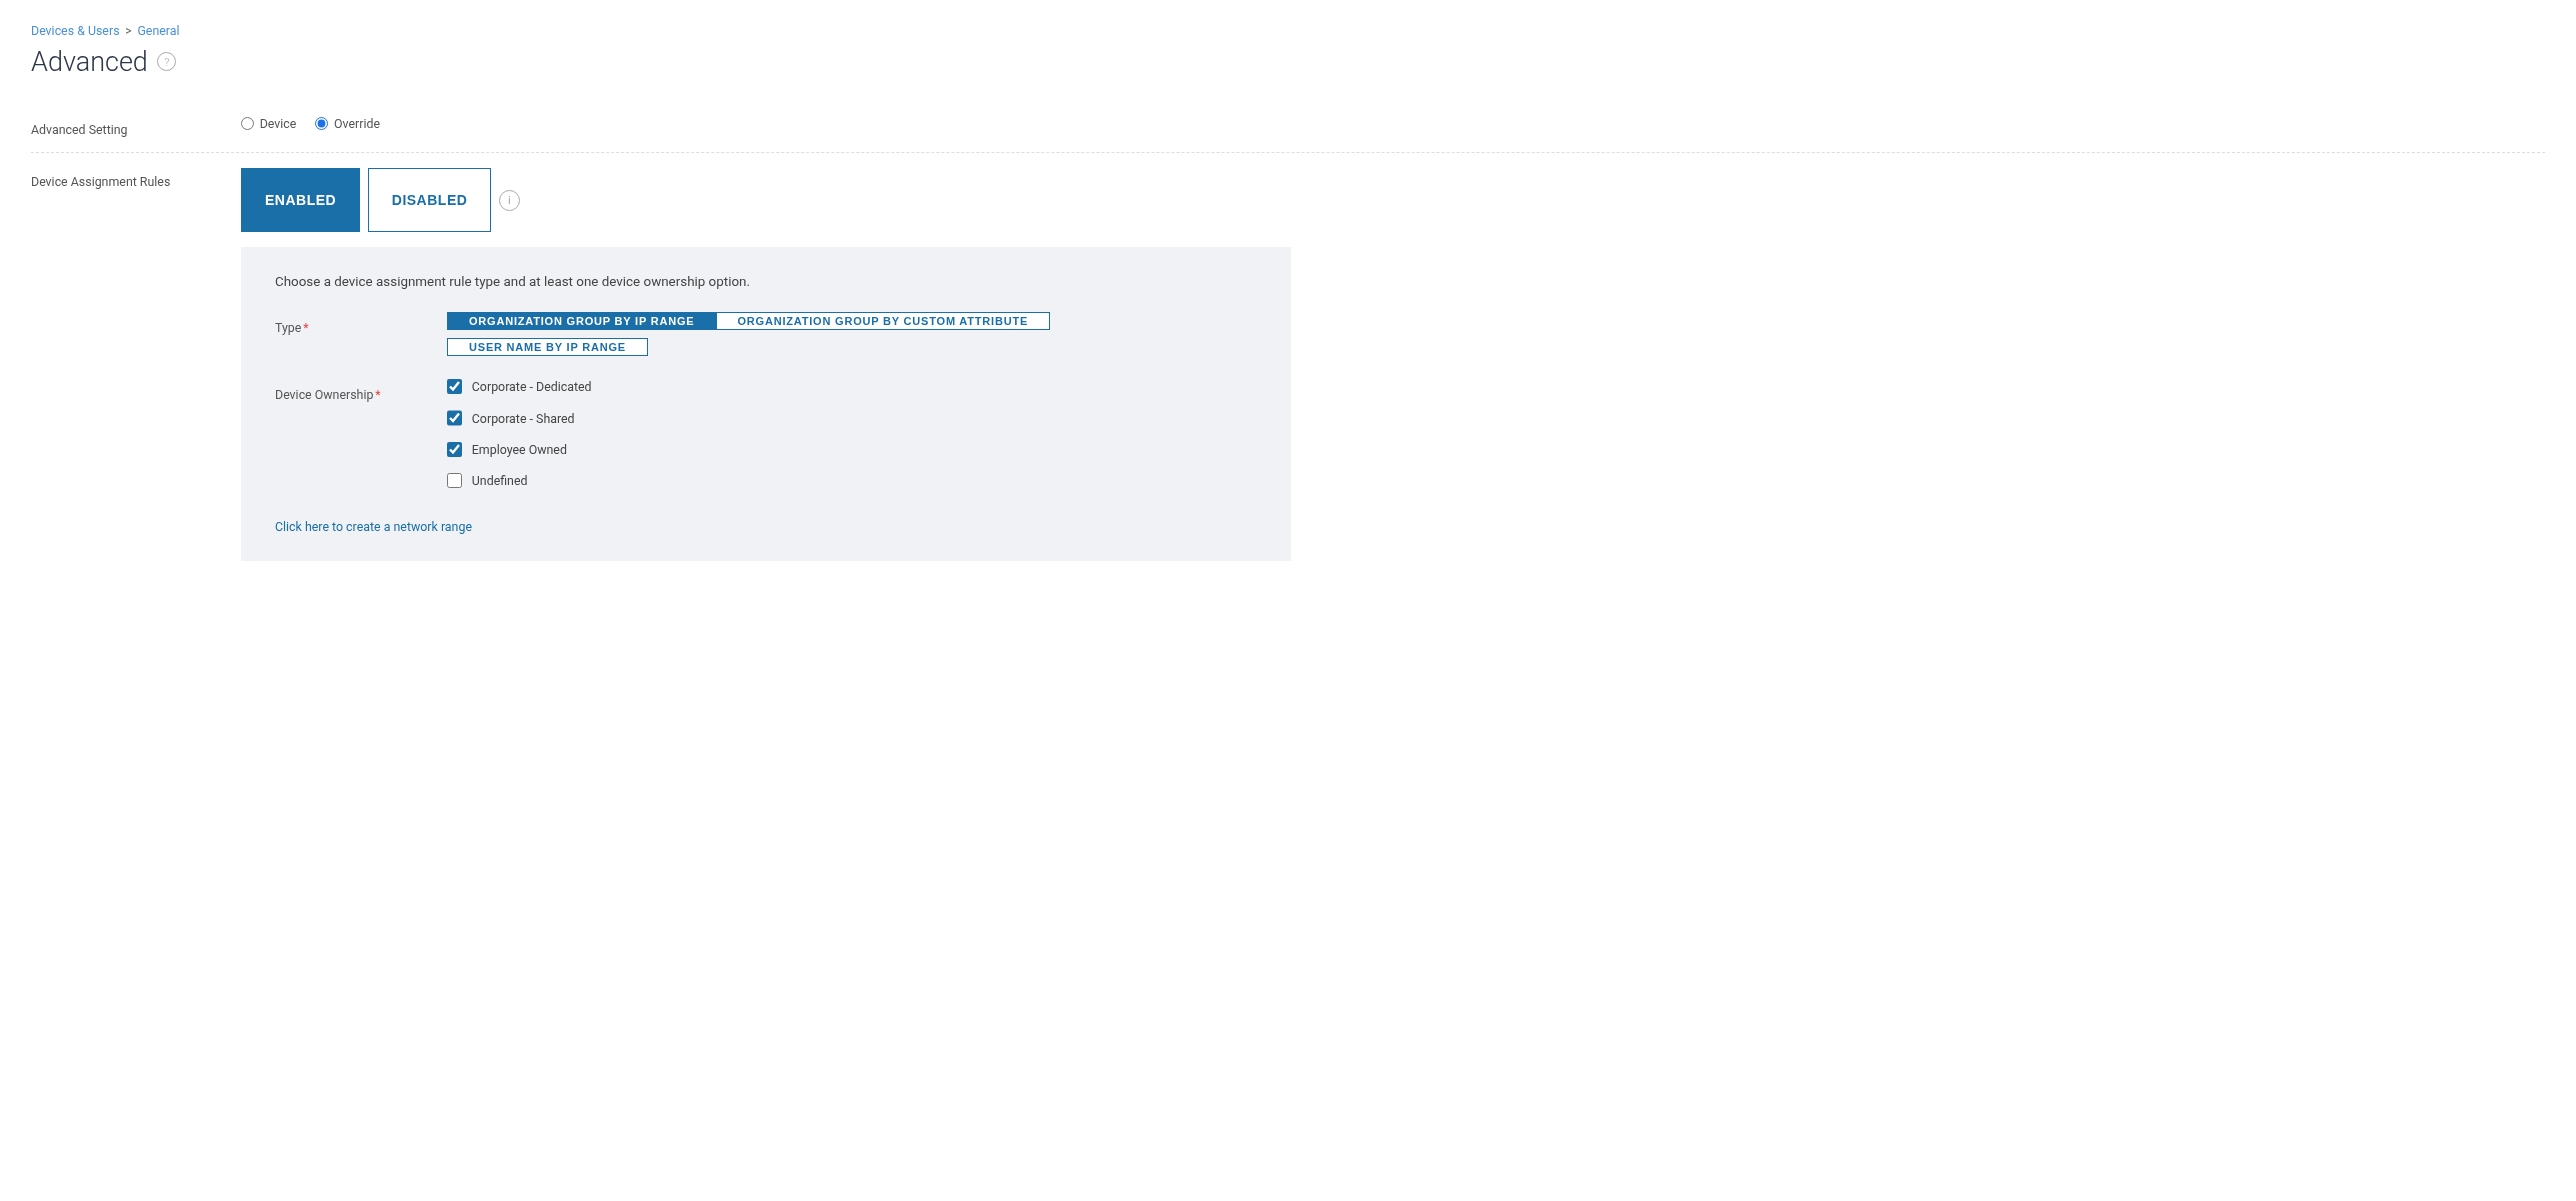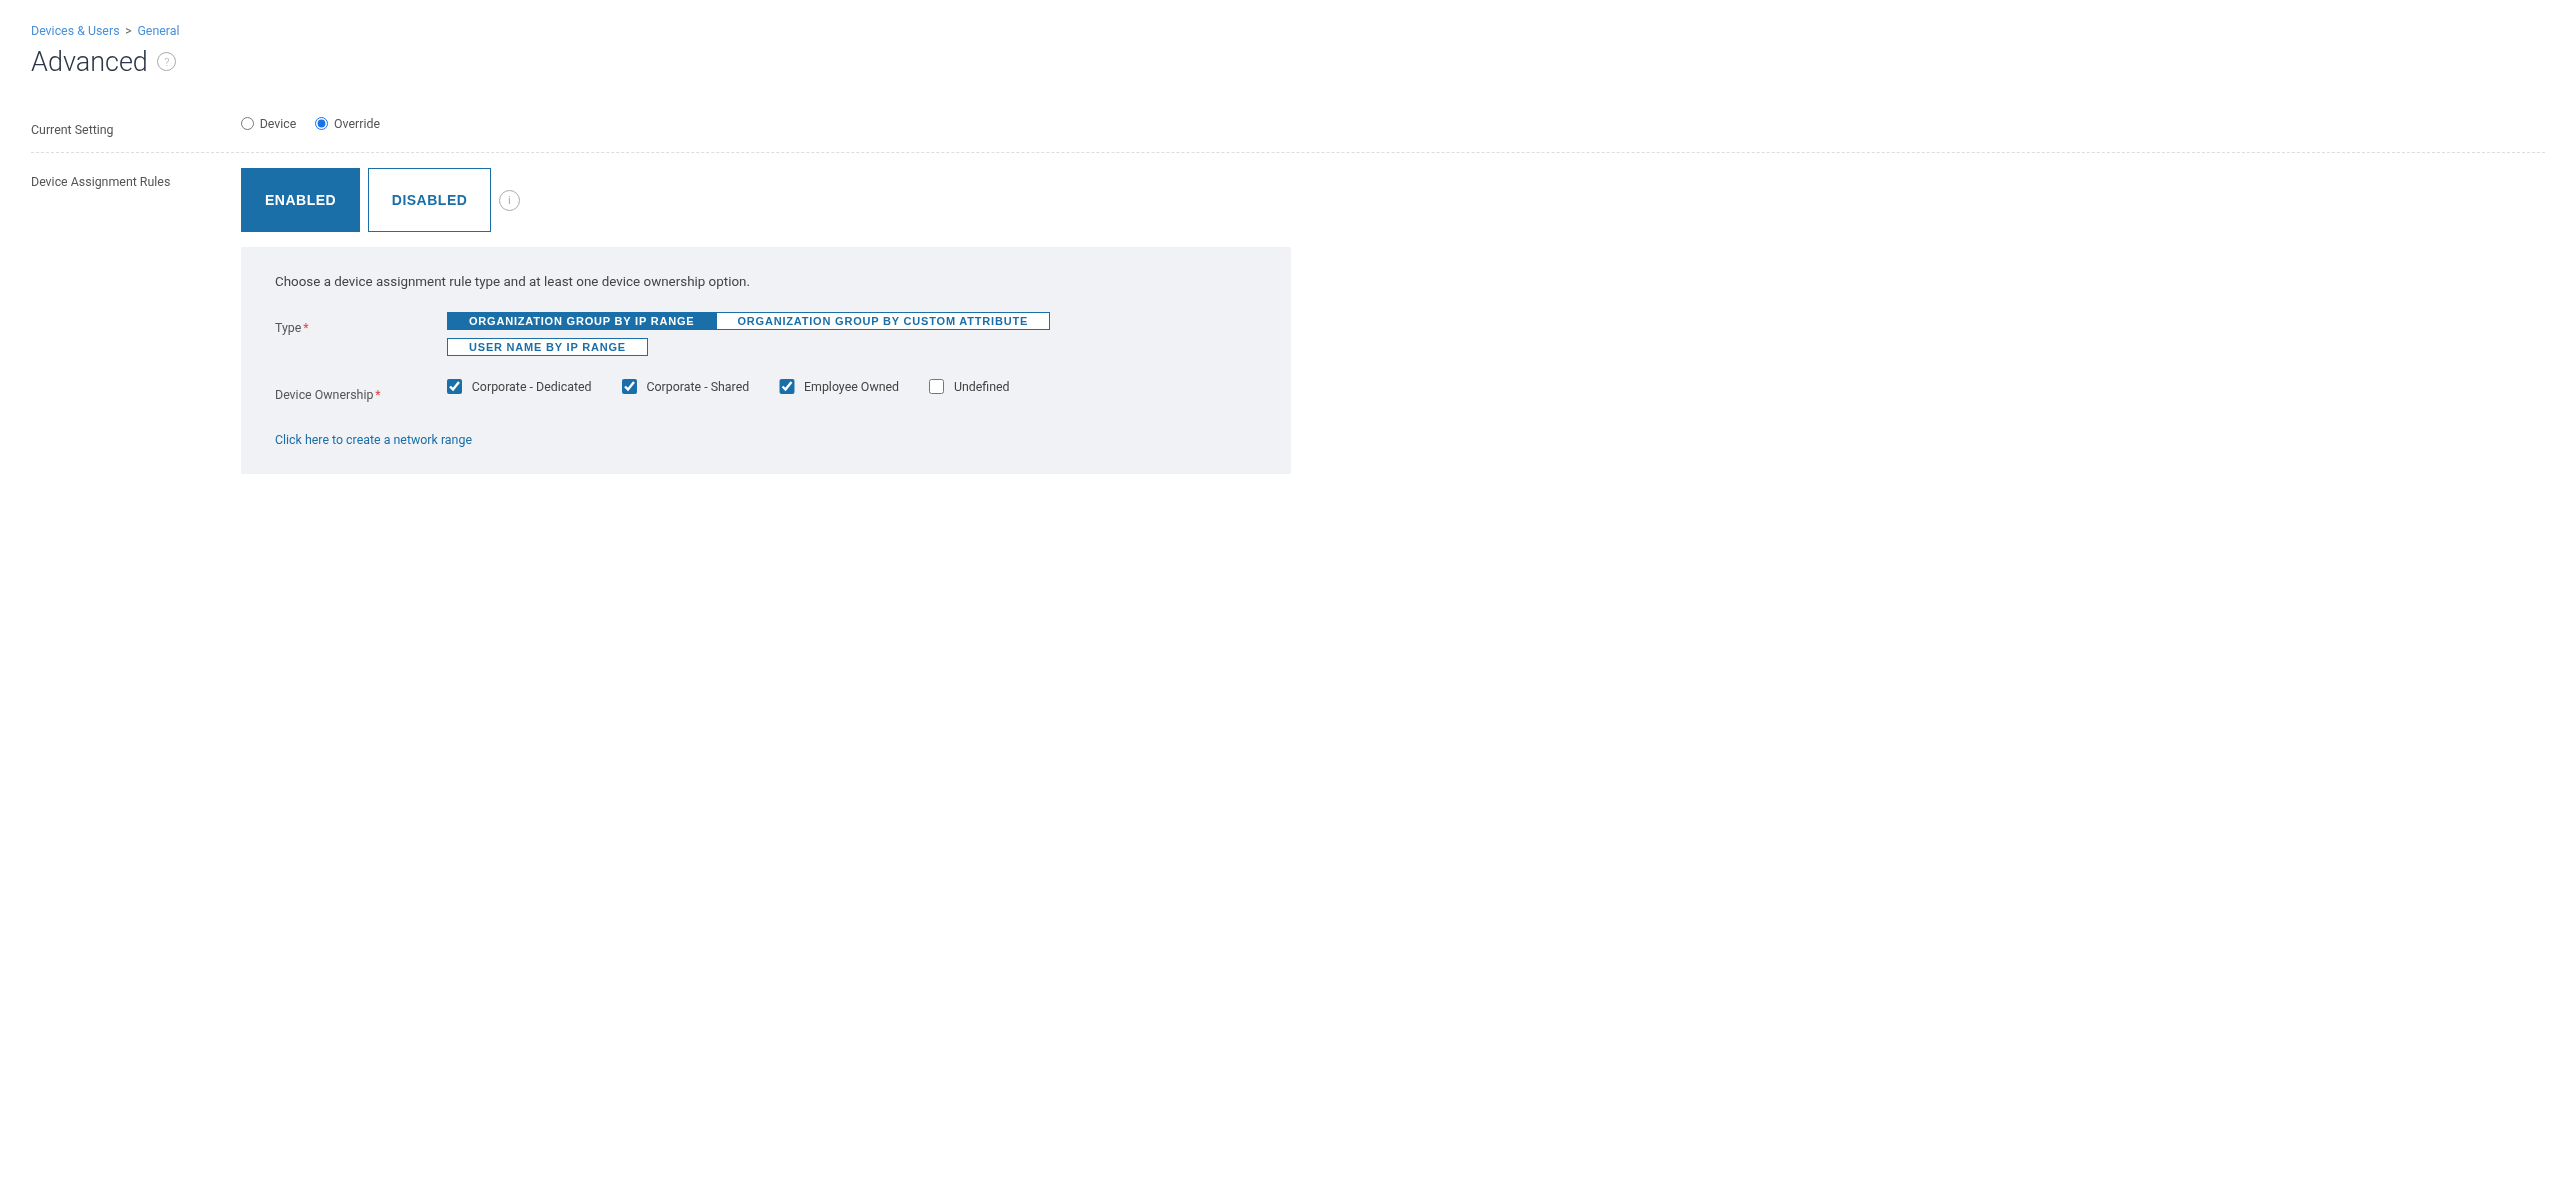--- a/index.html
+++ b/index.html
@@ -167,22 +167,22 @@
     }
     .type-row2 {
       display: flex;
       margin-top: 7.6px;
     }
     .type-row2 .type-btn {
       border: 1.9px solid #1a6fa8;
     }
     .ownership-list {
       display: flex;
-      flex-direction: row;
-      gap: 30px;
+      flex-direction: column;
+      gap: 16px;
     }
     .ownership-item {
       display: flex;
       align-items: center;
       gap: 9.5px;
       font-size: 12.4px;
       color: #444;
       cursor: pointer;
     }
     .ownership-item input[type="checkbox"] {
@@ -208,21 +208,21 @@
   <span class="breadcrumb-separator">&gt;</span>
   <span>General</span>
 </div>
 
 <div class="page-title">
   <span>Advanced</span>
   <span class="help-icon">?</span>
 </div>
 
 <div class="form-row">
-  <div class="form-label">Current Setting</div>
+  <div class="form-label">Advanced Setting</div>
   <div class="form-control">
     <div class="radio-group">
       <label class="radio-label">
         <input type="radio" name="current-setting" value="inherit" style="">
         <span>Device</span>
       </label>
       <label class="radio-label">
         <input type="radio" name="current-setting" value="override" checked="" style="">
         <span>Override</span>
       </label>

